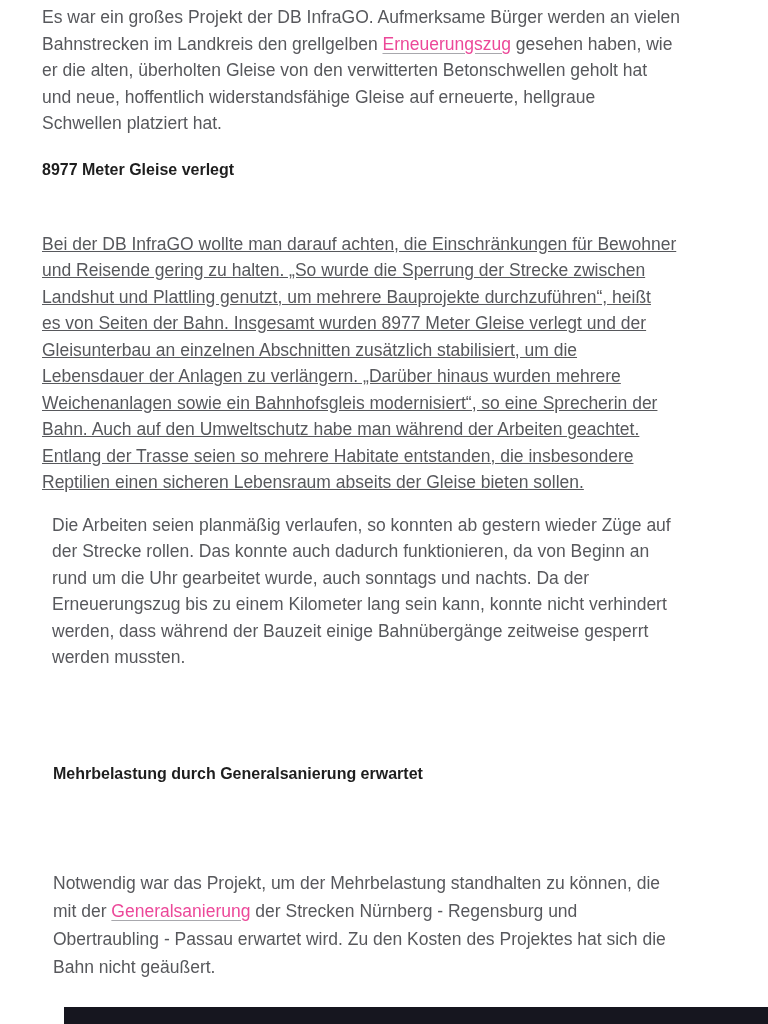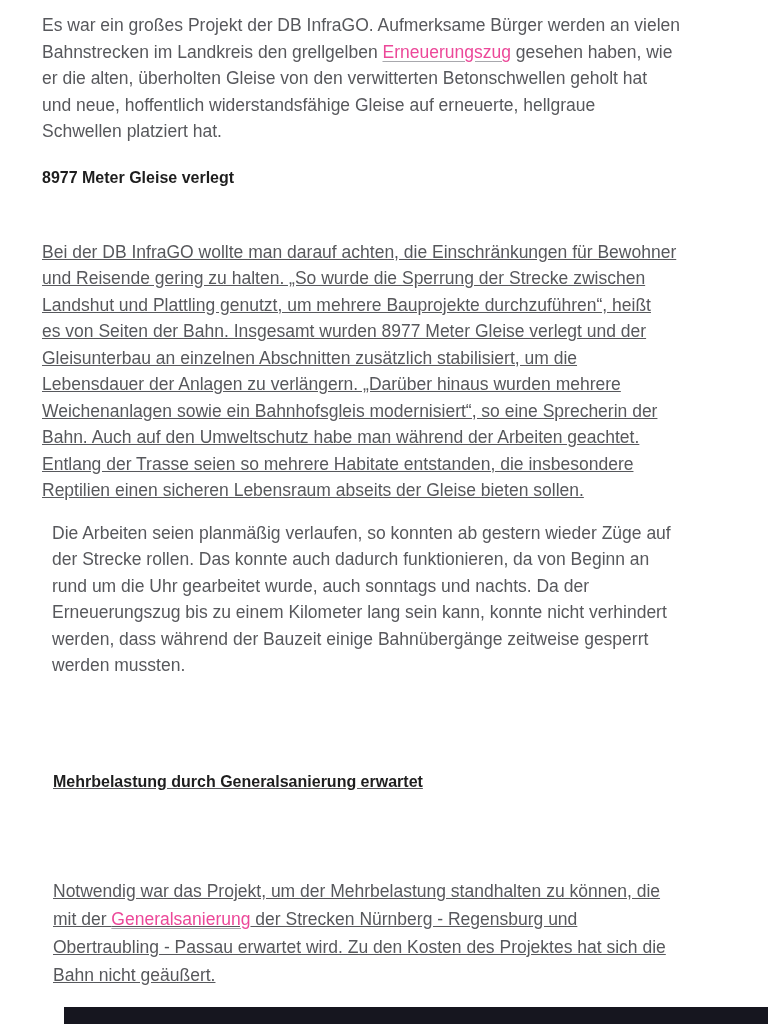--- a/index.html
+++ b/index.html
@@ -4,21 +4,21 @@
 <style>
   * { margin: 0; padding: 0; box-sizing: border-box; }
   html, body {
     width: 768px; height: 1024px;
     background: #ffffff;
     overflow: hidden;
     font-family: "Liberation Sans", sans-serif;
   }
   body { position: relative; }
   .article {
-    padding: 12px 42px 0 42px;
+    padding: 4px 42px 0 42px;
     color: #57585c;
   }
   .para, .quote {
     font-size: 17.5px;
     line-height: 26.5px;
     color: #57585c;
     white-space: pre-line;
     max-width: 690px;
   }
   .heading {
@@ -28,21 +28,21 @@
     color: #1e1e1e;
     white-space: pre-line;
   }
   .heading-1 { margin-top: 18px; }
   .para-1 { margin-top: 0; }
   .para-2 { margin-top: 46px; text-decoration: underline; }
   .quote {
     margin-top: 16px;
     margin-left: 10px;
   }
-  .indented-section { margin-left: 11px; text-decoration: underline; }
+  .indented-section { margin-left: 11px; }
   .heading-2 { margin-top: 88px; }
   .para-3 { margin-top: 80px; line-height: 28px; }
   a.inline-link {
     color: #ec4899;
     text-decoration: underline;
     text-decoration-color: #a8a8ad;
     text-underline-offset: 3px;
     cursor: pointer;
   }
   .bottom-bar {

